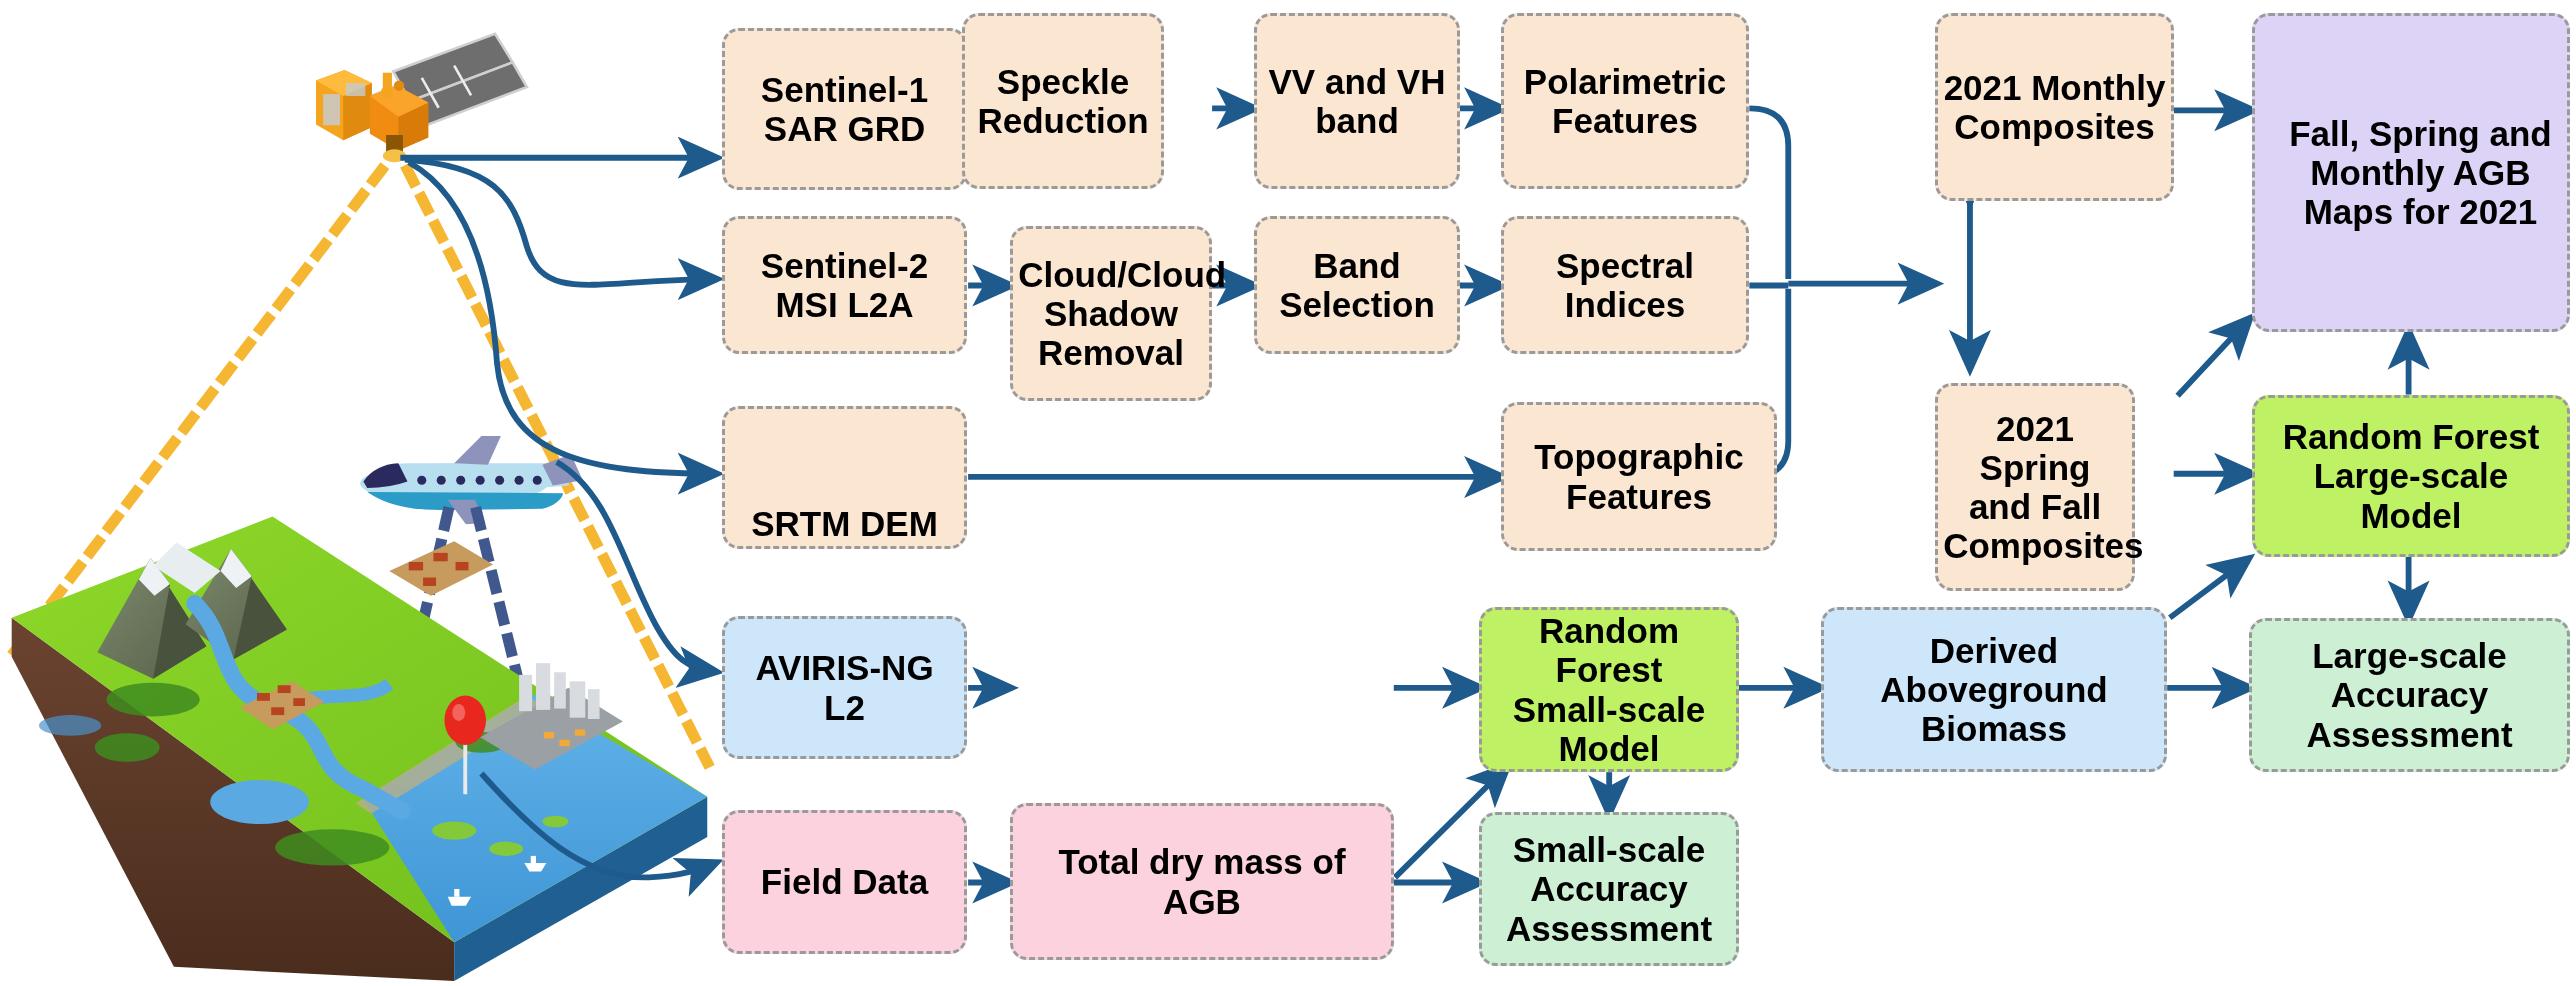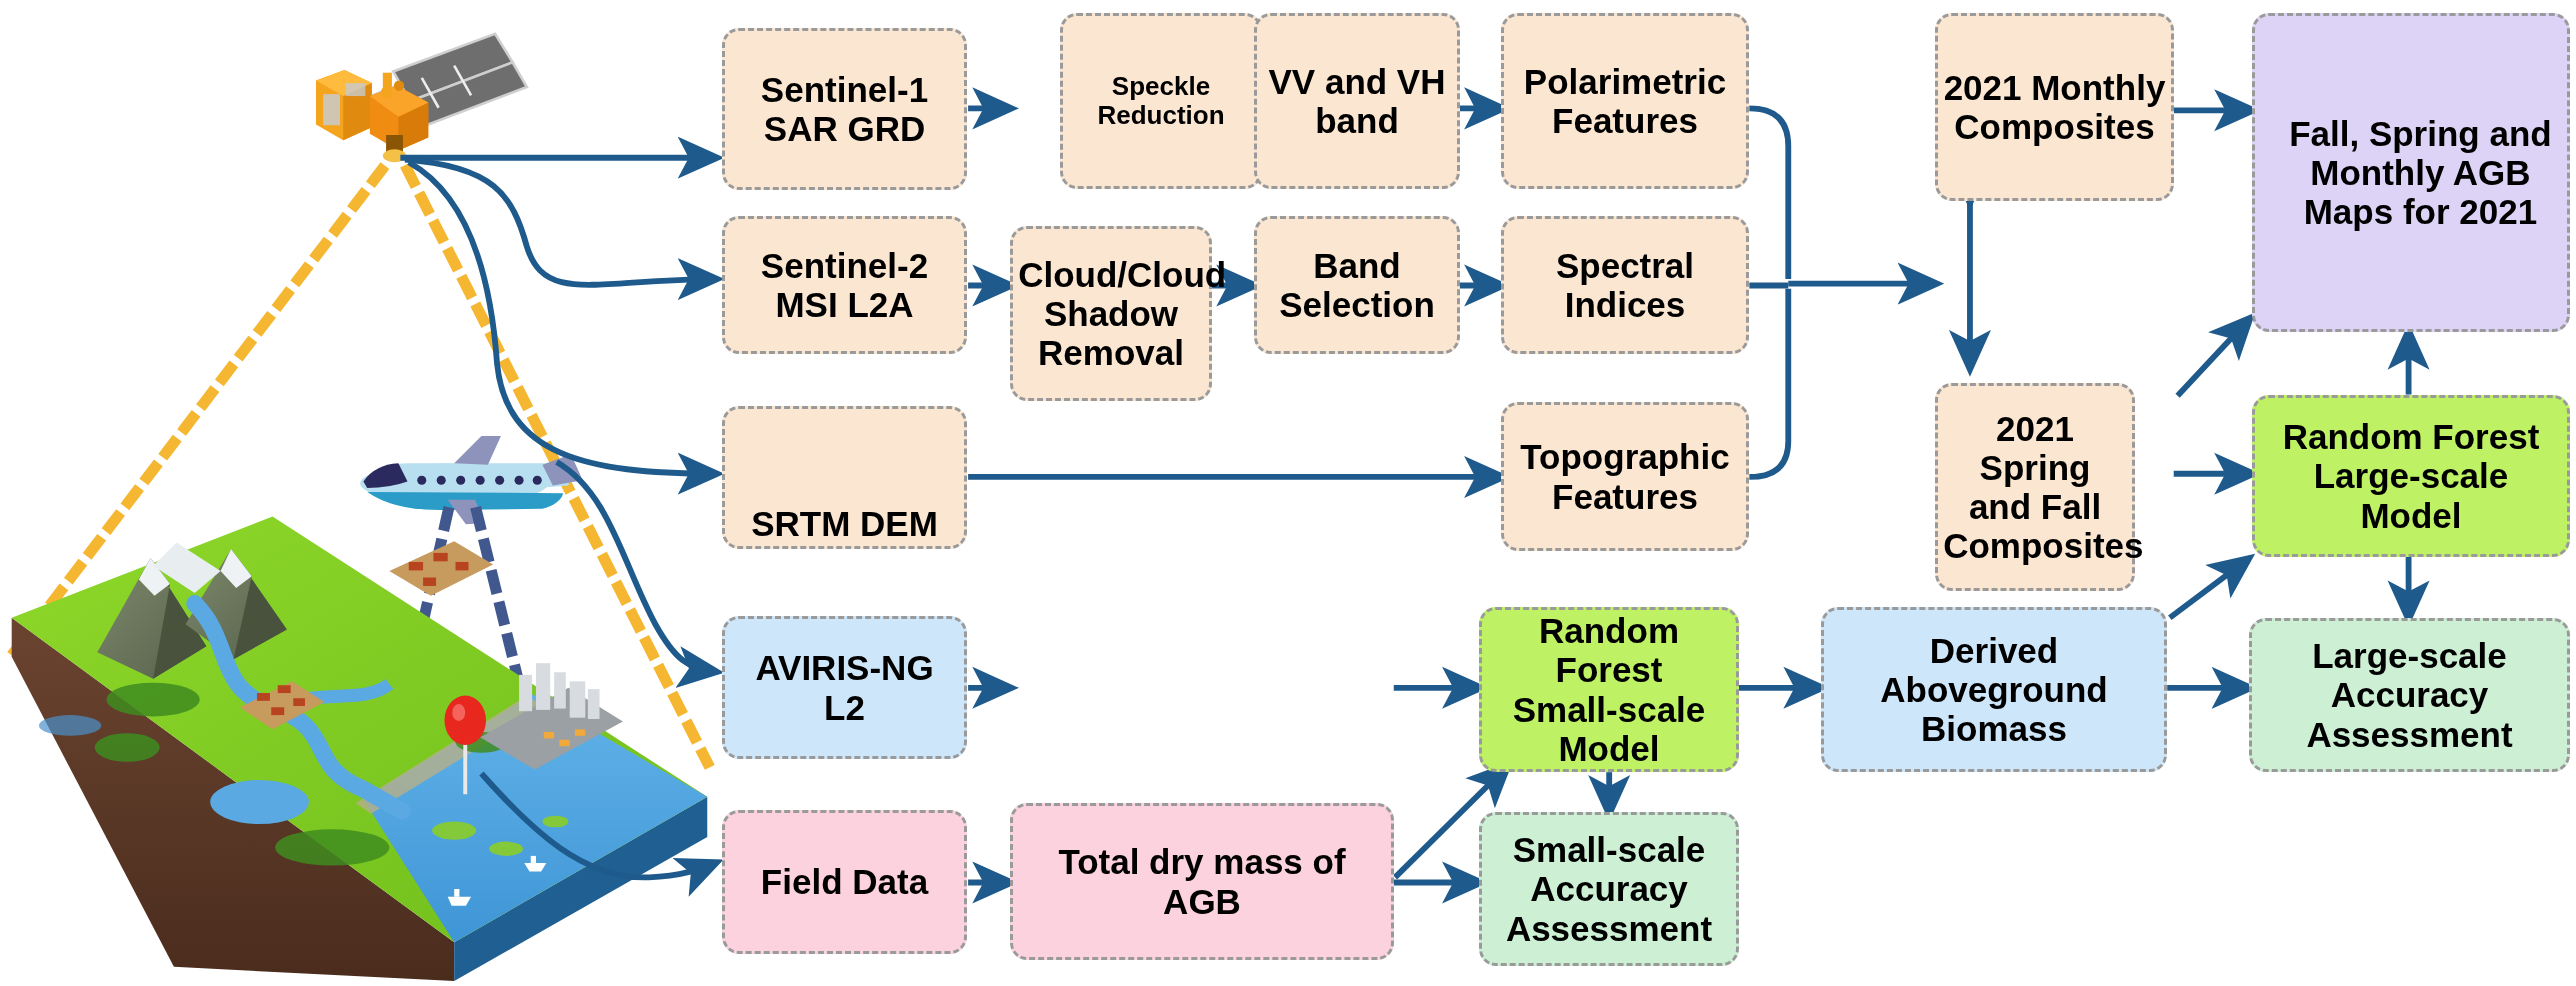--- a/index.html
+++ b/index.html
@@ -258,21 +258,21 @@
     </g>
 
     <g fill="none" stroke="#1f5a8c" stroke-width="9" marker-end="url(#ah)" marker-start="url(#ah2)">
       <path d="M3036 310 L3036 566"></path>
     </g>
   </svg>
 
   <div class="node c-peach" style="left:722px;top:28px;width:245px;height:162px;font-size:35px;">
     <span>Sentinel-1<br>SAR GRD</span>
   </div>
-  <div class="node c-peach" style="left:1060px;top:13px;width:202px;height:176px;font-size:26px;">
+  <div class="node c-peach" style="left:962px;top:13px;width:202px;height:176px;font-size:35px;">
     <span>Speckle<br>Reduction</span>
   </div>
   <div class="node c-peach" style="left:1254px;top:13px;width:206px;height:176px;font-size:35px;">
     <span>VV and VH<br>band</span>
   </div>
   <div class="node c-peach" style="left:1501px;top:13px;width:248px;height:176px;font-size:35px;">
     <span>Polarimetric<br>Features</span>
   </div>
   <div class="node c-peach" style="left:1935px;top:13px;width:239px;height:188px;font-size:35px;">
     <span>2021 Monthly<br>Composites</span>
@@ -290,21 +290,21 @@
   <div class="node c-peach" style="left:1254px;top:216px;width:206px;height:138px;font-size:35px;">
     <span>Band<br>Selection</span>
   </div>
   <div class="node c-peach" style="left:1501px;top:216px;width:248px;height:138px;font-size:35px;">
     <span>Spectral<br>Indices</span>
   </div>
 
   <div class="node c-peach" style="left:722px;top:406px;width:245px;height:143px;font-size:35px;align-items:flex-end;">
     <span>SRTM DEM</span>
   </div>
-  <div class="node c-peach" style="left:1501px;top:402px;width:248px;height:149px;font-size:35px;">
+  <div class="node c-peach" style="left:1501px;top:402px;width:276px;height:149px;font-size:35px;">
     <span>Topographic<br>Features</span>
   </div>
   <div class="node c-peach" style="left:1935px;top:367px;width:200px;height:208px;font-size:35px;margin-top:16px;">
     <span>2021 Spring<br>and Fall<br>Composites</span>
   </div>
   <div class="node c-yellow" style="left:2252px;top:395px;width:318px;height:162px;font-size:35px;">
     <span>Random Forest<br>Large-scale<br>Model</span>
   </div>
 
   <div class="node c-blue" style="left:722px;top:616px;width:245px;height:143px;font-size:35px;justify-content:center;">

